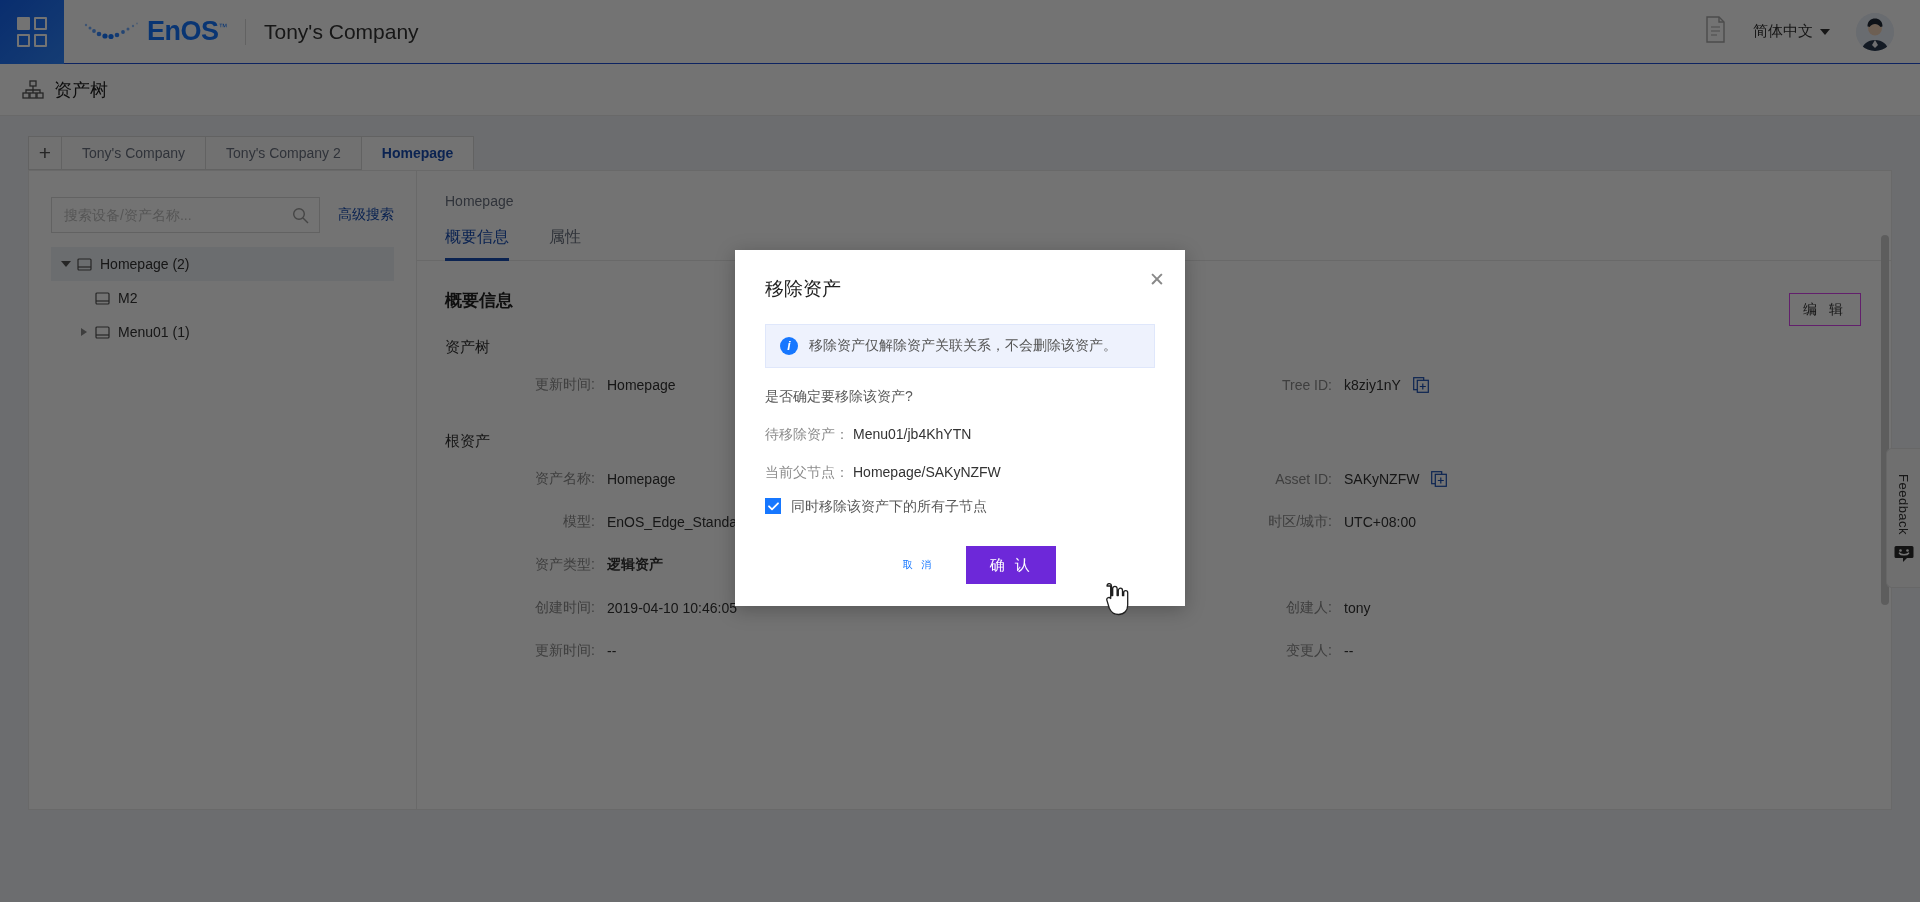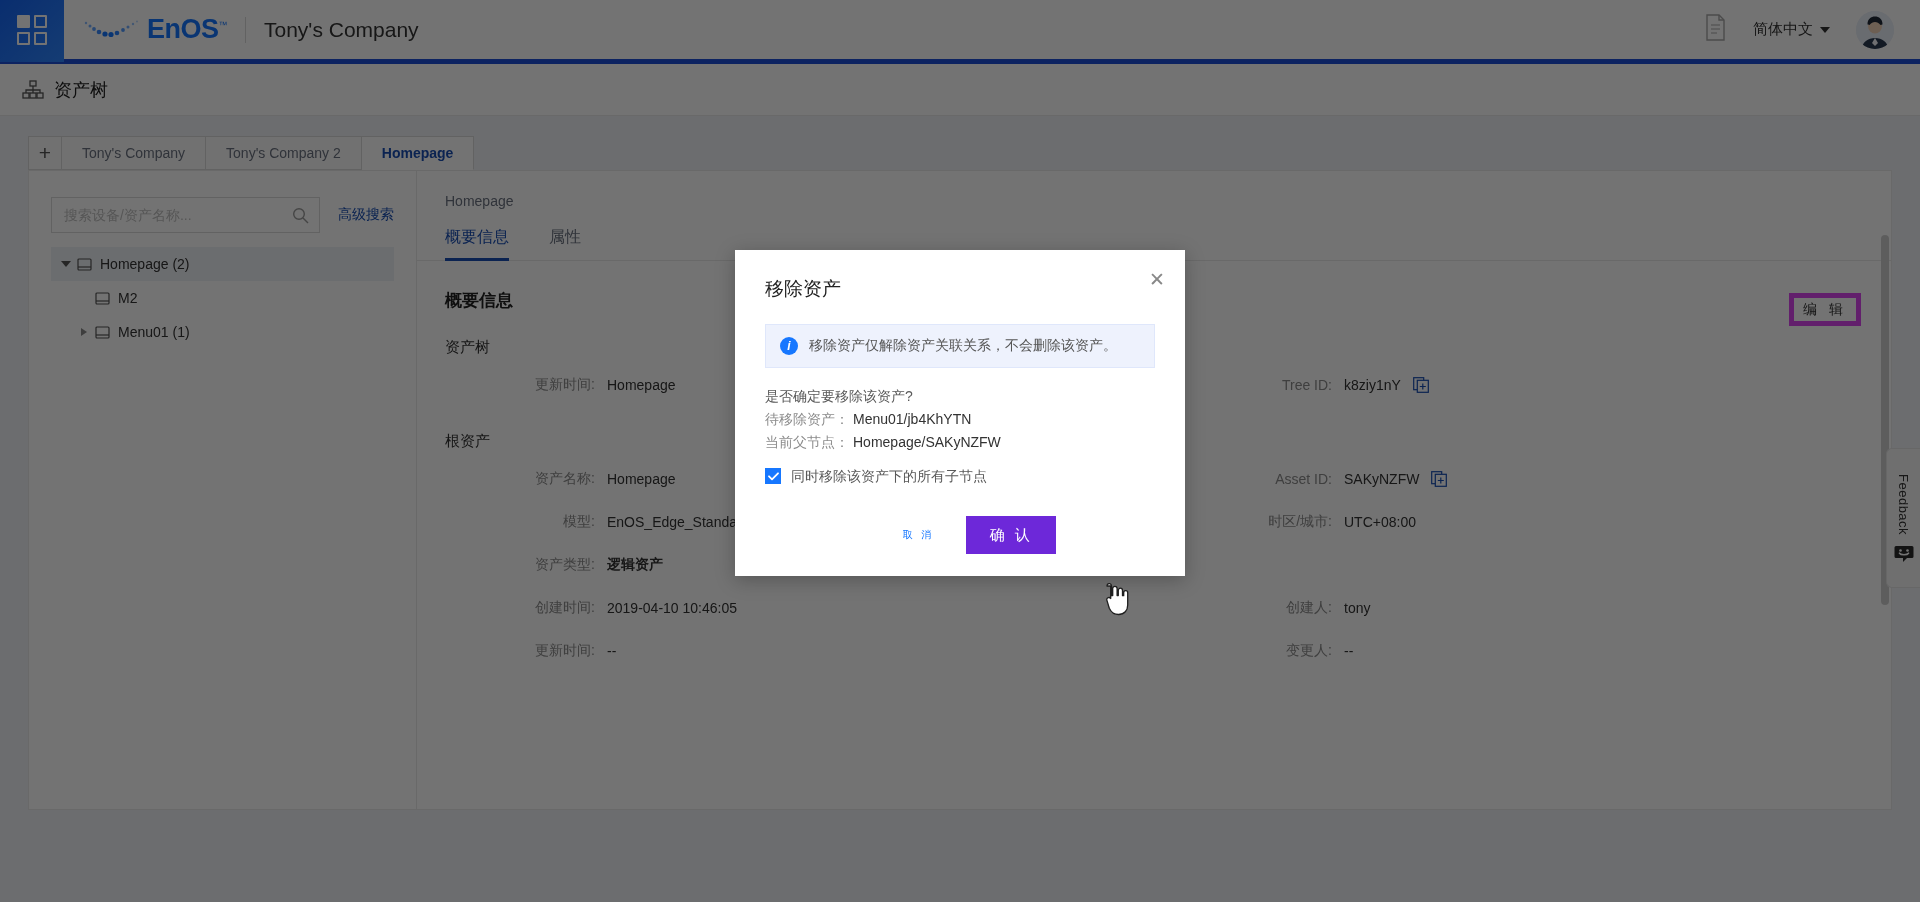--- a/index.html
+++ b/index.html
@@ -6,21 +6,21 @@
   html, body {
     width: 1920px; height: 902px;
     font-family: "Liberation Sans", "DejaVu Sans", sans-serif;
     background: #ffffff; overflow: hidden;
   }
   #root { position: relative; width: 1920px; height: 902px; }
 
   
   .header {
     position: absolute; top: 0; left: 0; width: 1920px; height: 64px;
-    background: #ffffff; border-bottom: 5px solid #1d4ed8;
+    background: #ffffff; border-bottom: 1px solid #1d4ed8;
     display: flex; align-items: center; z-index: 5;
   }
   .app-launcher {
     width: 64px; height: 64px;
     background: linear-gradient(135deg,#1565f5 0%,#2f86ff 100%);
     display: flex; align-items: center; justify-content: center; cursor: pointer;
   }
   .grid-icon { display: grid; grid-template-columns: 13px 13px; grid-template-rows: 13px 13px; gap: 4px; }
   .grid-icon i { border: 2px solid #fff; border-radius: 1px; display:block; }
   .grid-icon i:first-child { background: #fff; }
@@ -100,21 +100,21 @@
   .sub-title { font-size:15px; color:#333; padding:26px 0 0 28px; }
   .form-grid { display:flex; padding-top:6px; }
   .form-col { width:50%; }
   .form-row { display:flex; align-items:center; height:43px; font-size:14px; }
   .form-label { width:190px; text-align:right; color:#8c8c8c; padding-right:12px; }
   .form-value { color:#333; display:flex; align-items:center; gap:12px; }
   .form-value.bold { font-weight:bold; }
   .copy-icon { cursor:pointer; display:flex; }
   .edit-btn {
     position:absolute; right:30px; top:122px; width:72px; height:33px;
-    border:5px solid #d946ef; background:#fff; font-size:14px; color:#333;
+    border:1px solid #d946ef; background:#fff; font-size:14px; color:#333;
     display:flex; align-items:center; justify-content:center; letter-spacing:4px; cursor:pointer;
     font-family:"Liberation Sans","DejaVu Sans",sans-serif;
   }
   .scroll-thumb { position:absolute; right:2px; top:64px; width:8px; height:370px; background:#cfcfcf; border-radius:4px; cursor:pointer; }
 
   
   .feedback {
     position:absolute; right:0; top:448px; width:34px; height:140px; background:#f7f7f7;
     border:1px solid #e4e4e4; border-right:none; border-radius:6px 0 0 6px;
     display:flex; flex-direction:column; align-items:center; justify-content:center; gap:10px; cursor:pointer; z-index:3;
@@ -131,21 +131,21 @@
   .modal-close { position:absolute; right:20px; top:20px; font-size:19px; color:#888; cursor:pointer; line-height:1; }
   .info-banner {
     margin-top:22px; background:#eef2fd; border:1px solid #dfe7fb; padding:12px 14px;
     display:flex; align-items:center; gap:11px; font-size:14px; color:#555;
   }
   .info-dot {
     width:18px;height:18px;border-radius:50%;background:#1677ff;color:#fff;font-size:12px;
     display:flex;align-items:center;justify-content:center;font-weight:bold;flex:0 0 18px;font-style:italic;
   }
   .modal-q { margin-top:20px; font-size:14px; color:#595959; }
-  .modal-kv { margin-top:5px; font-size:14px; color:#8c8c8c; }
+  .modal-kv { margin-top:20px; font-size:14px; color:#8c8c8c; }
   .modal-kv b { color:#333; font-weight:normal; margin-left:4px; }
   .modal-check { margin-top:16px; display:flex; align-items:flex-start; gap:10px; font-size:14px; color:#595959; cursor:pointer; }
   .cbox { width:16px;height:16px;background:#1677ff;border:1px solid #1677ff;display:flex;align-items:center;justify-content:center; }
   .cbox svg { display:block; }
   .modal-actions { margin-top:30px; display:flex; align-items:center; justify-content:center; gap:32px; }
   .btn-cancel { font-size:10px; color:#1677ff; letter-spacing:3px; cursor:pointer; background:none; border:none;
     font-family:Liberation Serif, serif;margin-left:39px; }
   .btn-confirm {
     background:#6d28d9; color:#fff; border:none; width:90px; height:38px; font-size:15px; letter-spacing:3px;
     cursor:pointer; font-family:"Liberation Sans","DejaVu Sans",sans-serif;

